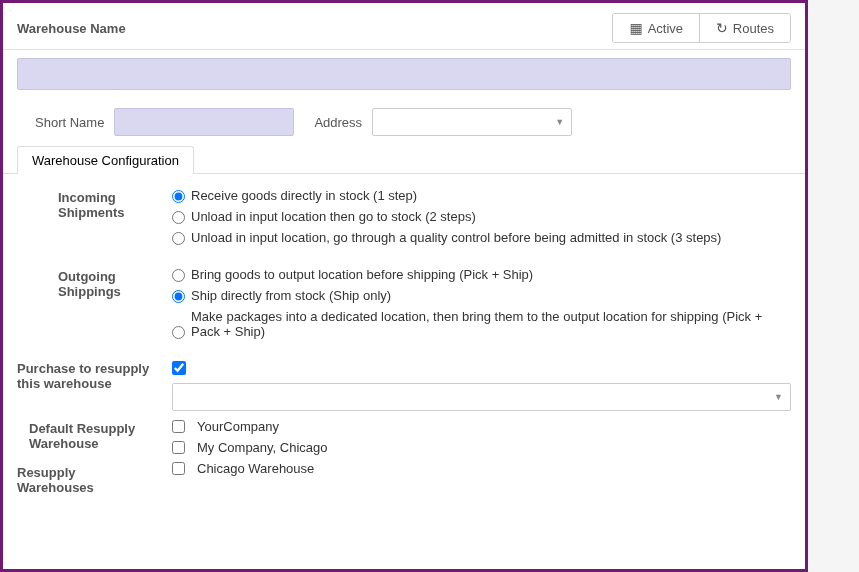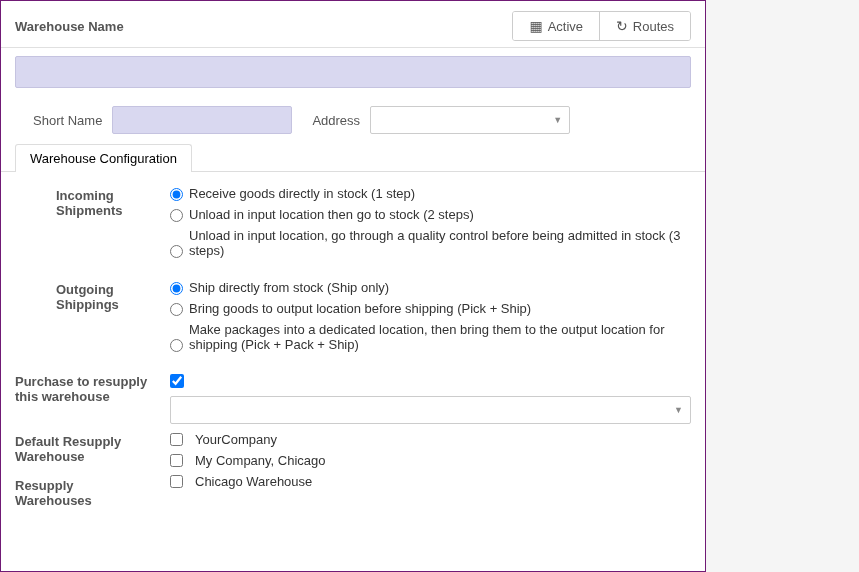--- a/index.html
+++ b/index.html
@@ -3,24 +3,24 @@
   <meta charset="utf-8">
   <style>
     * { box-sizing: border-box; margin: 0; padding: 0; }
     body {
       font-family: Arial, sans-serif;
       font-size: 13px;
       color: #333;
       background: #f5f5f5;
     }
     .page-wrapper {
-      width: 706px;
+      width: 808px;
       min-height: 572px;
       background: #fff;
-      border: 1px solid #701a75;
+      border: 3px solid #701a75;
     }
     
     .header {
       display: flex;
       align-items: center;
       justify-content: space-between;
       padding: 10px 14px 6px 14px;
       border-bottom: 1px solid #e0e0e0;
     }
     .header-left {
@@ -282,41 +282,41 @@
           <input type="radio" name="incoming" style="">
           <span>Unload in input location, go through a quality control before being admitted in stock (3 steps)</span>
         </label>
       </div>
     </div>
 
     <div class="config-row">
       <div class="config-label">Outgoing Shippings</div>
       <div class="config-options">
         <label class="radio-option">
+          <input type="radio" name="outgoing" style="">
+          <span>Bring goods to output location before shipping (Pick + Ship)</span>
+        </label>
+        <label class="radio-option">
           <input type="radio" name="outgoing" checked="" style="">
           <span>Ship directly from stock (Ship only)</span>
-        </label>
-        <label class="radio-option">
-          <input type="radio" name="outgoing" style="">
-          <span>Bring goods to output location before shipping (Pick + Ship)</span>
         </label>
         <label class="radio-option">
           <input type="radio" name="outgoing" style="">
           <span>Make packages into a dedicated location, then bring them to the output location for shipping (Pick + Pack + Ship)</span>
         </label>
       </div>
     </div>
 
     <div class="resupply-section">
       <div class="resupply-labels">
         <div class="resupply-label-main">
           <span>Purchase to resupply</span><br>
           <span>this warehouse</span>
         </div>
-        <div class="resupply-label-sub" style="margin-top:30px;">
+        <div class="resupply-label-sub" style="margin-top:30px;margin-left:12px;">
           <span>Default Resupply</span><br>
           <span>Warehouse</span>
         </div>
         <div class="resupply-label-sub" style="margin-top:14px;">
           <span>Resupply</span><br>
           <span>Warehouses</span>
         </div>
       </div>
 
       <div class="resupply-controls">

